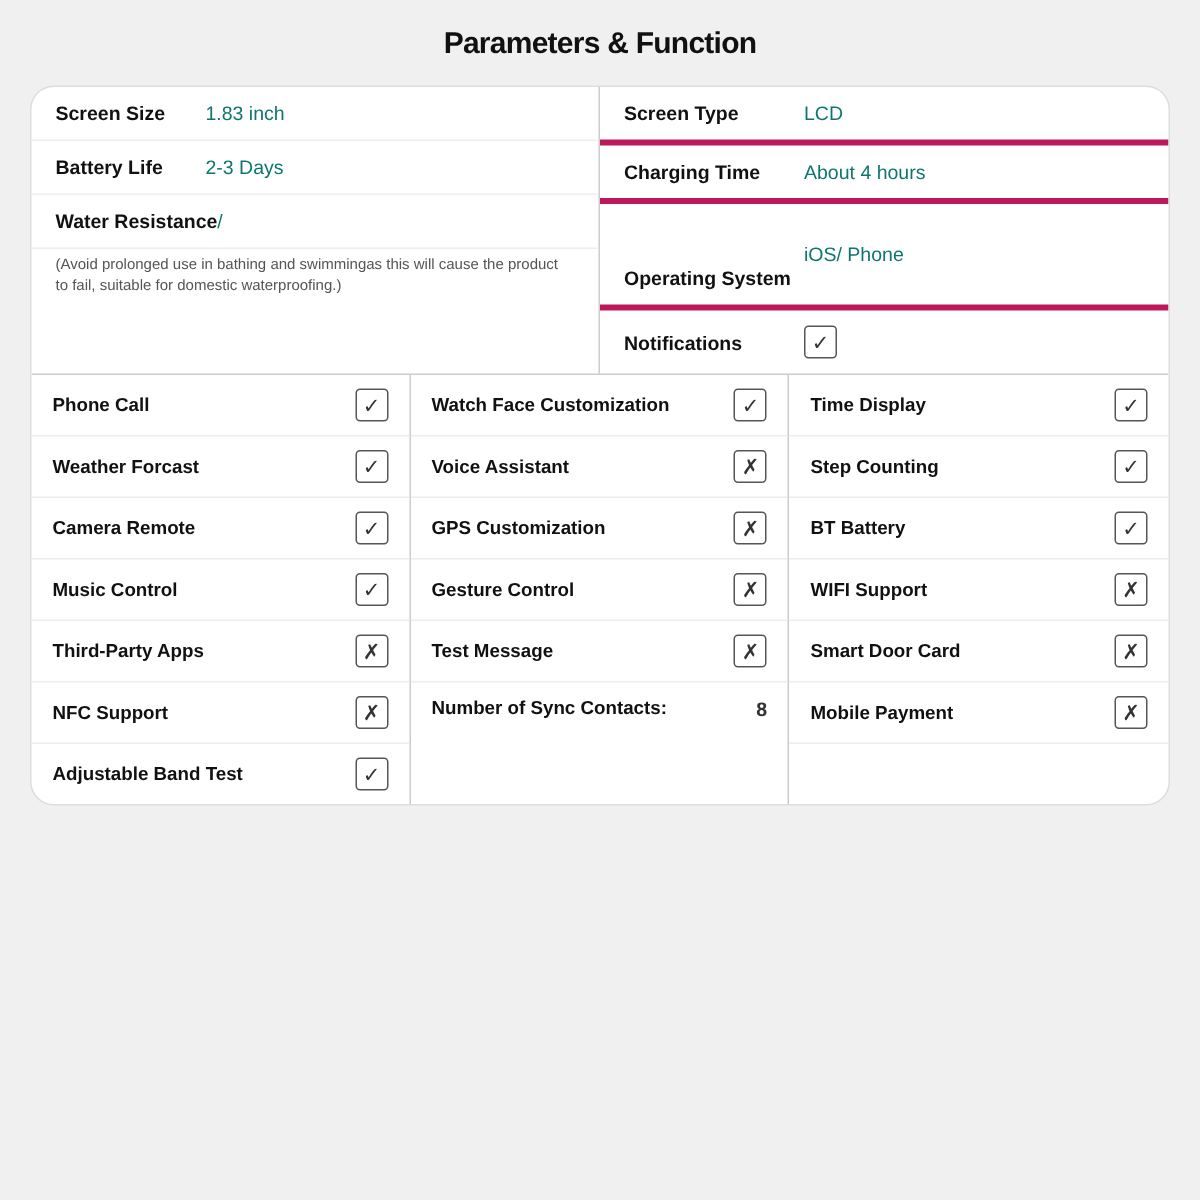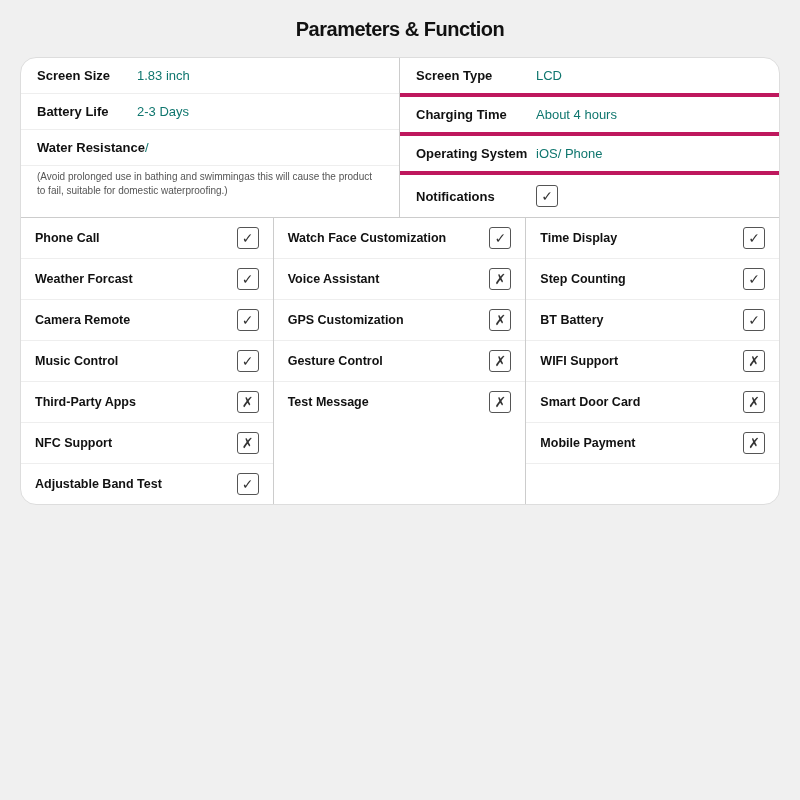--- a/index.html
+++ b/index.html
@@ -186,21 +186,21 @@
       <div class="specs-right">
         <div class="spec-row-right">
           <span class="spec-label" style="min-width:120px;">Screen Type</span>
           <span class="spec-value">LCD</span>
         </div>
         <div class="spec-row-right">
           <span class="spec-label" style="min-width:120px;">Charging Time</span>
           <span class="spec-value">About 4 hours</span>
         </div>
         <div class="spec-row-right">
-          <span class="spec-label" style="min-width:120px;">Operating System</span>
+          <span class="spec-label" style="min-width:120px;margin-top:32px;">Operating System</span>
           <span class="spec-value">iOS/ Phone</span>
         </div>
         <div class="spec-row-right">
           <span class="spec-label" style="min-width:120px;">Notifications</span>
           <div class="notifications-check"></div>
         </div>
       </div>
     </div>
 
     <div class="features-section">
@@ -249,20 +249,24 @@
           <span class="feature-label">GPS Customization</span>
           <div class="check-icon check-no"></div>
         </div>
         <div class="feature-row">
           <span class="feature-label">Gesture Control</span>
           <div class="check-icon check-no"></div>
         </div>
         <div class="feature-row">
           <span class="feature-label">Test Message</span>
           <div class="check-icon check-no"></div>
+        </div>
+        <div class="feature-row">
+          <span class="feature-label">Number of Sync Contacts:</span>
+          <span class="value-text">8</span>
         </div>
       </div>
 
       <div class="feature-col">
         <div class="feature-row">
           <span class="feature-label">Time Display</span>
           <div class="check-icon check-yes"></div>
         </div>
         <div class="feature-row">
           <span class="feature-label">Step Counting</span>

